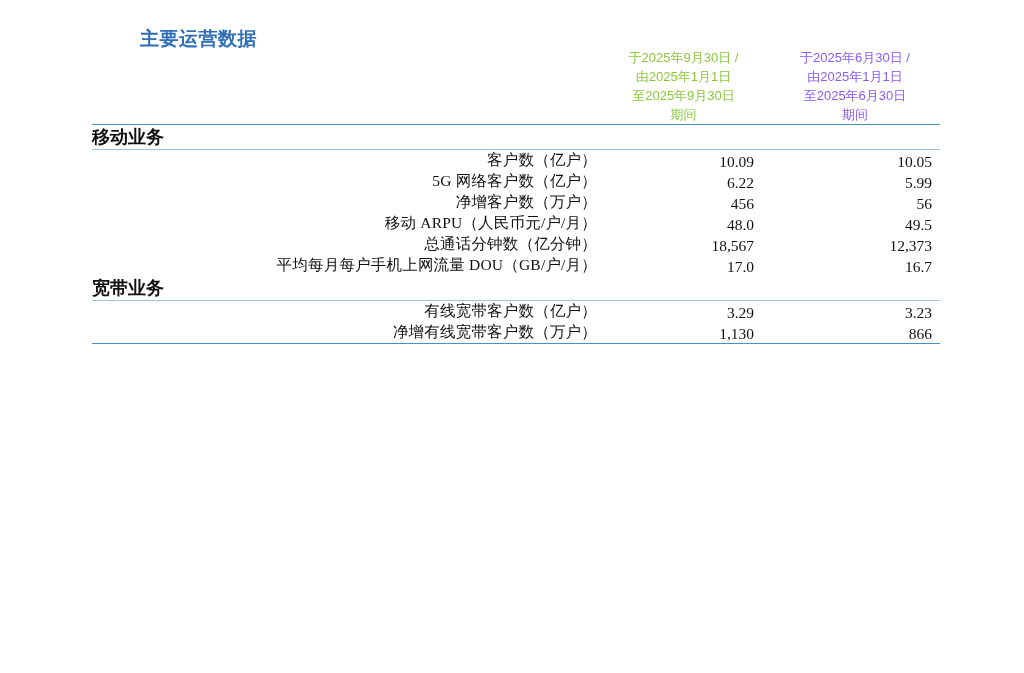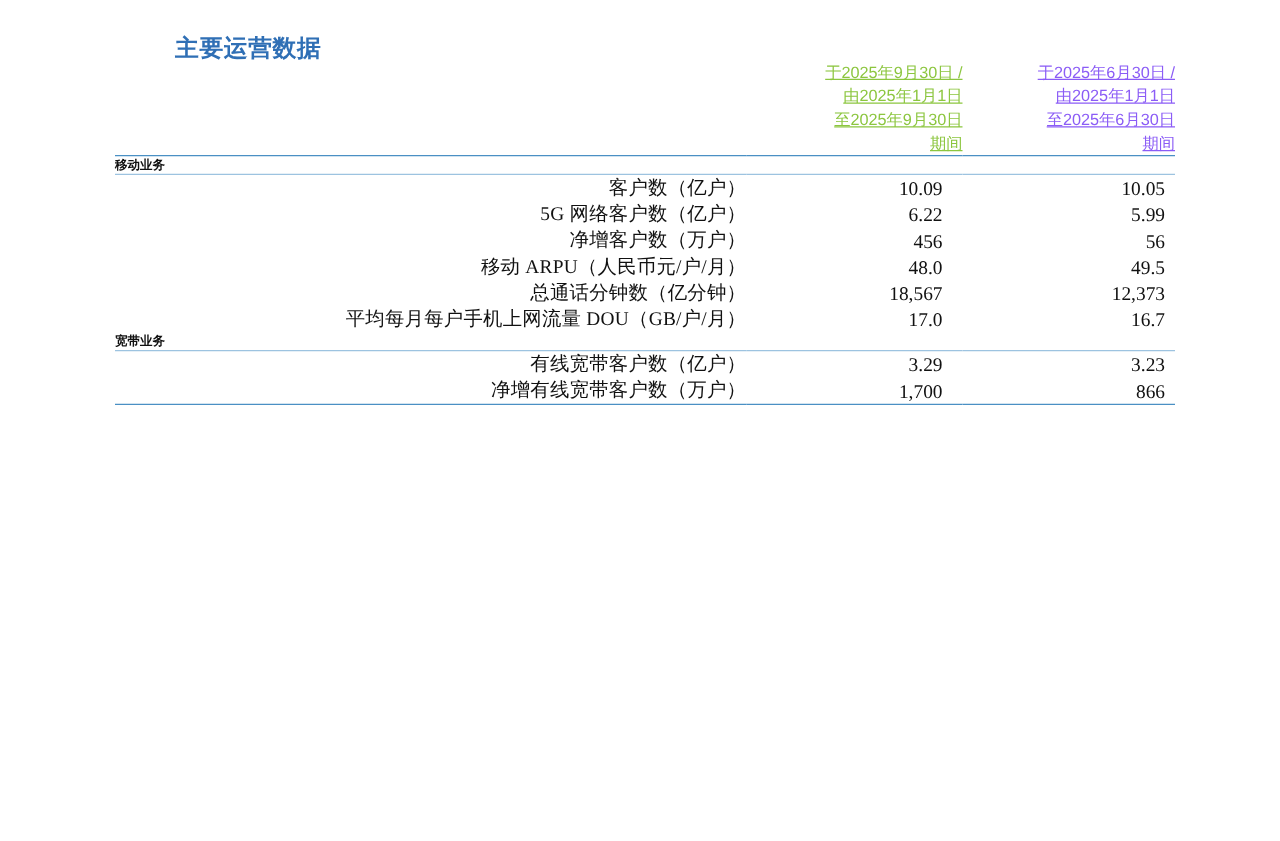--- a/index.html
+++ b/index.html
@@ -43,28 +43,26 @@
   table.data td, table.data th {
     padding: 0;
     vertical-align: bottom;
   }
   
   col.c-label { width: 505px; }
   col.c-cur   { width: 173px; }
   col.c-prev  { width: 170px; }
 
   .hdr-cell {
-    text-align: right;
     font-family: "Liberation Sans", "DejaVu Sans", sans-serif;
     font-size: 13px;
     line-height: 19px;
     padding: 4px 0 8px 0;
     vertical-align: bottom;
     font-weight: normal;
-    text-decoration: underline;
   }
   .hdr-cur {
     color: #8cc63f;
     padding-right: 16px;
   }
   .hdr-prev {
     color: #8b5cf6;
     padding-right: 8px;
   }
   .hdr-rule td {
@@ -73,21 +71,21 @@
     font-size: 0;
     line-height: 0;
   }
   .section-row td {
     padding-top: 14px;
     padding-bottom: 5px;
   }
   .section-title {
     font-family: "Liberation Sans", "DejaVu Sans", sans-serif;
     font-weight: bold;
-    font-size: 10px;
+    font-size: 18px;
     color: #111;
   }
   .section-rule td {
     border-bottom: 1.1px solid #9dc3e0;
     height: 0;
     font-size: 0;
     line-height: 0;
   }
   .bottom-rule td {
     border-bottom: 1.6px solid #4a90c4;
@@ -201,21 +199,21 @@
         <td colspan="3"></td>
       </tr>
 
       <tr class="row">
         <td class="label">有线宽带客户数（亿户）</td>
         <td class="val cur">3.29</td>
         <td class="val prev">3.23</td>
       </tr>
       <tr class="row">
         <td class="label">净增有线宽带客户数（万户）</td>
-        <td class="val cur">1,700</td>
+        <td class="val cur">1,130</td>
         <td class="val prev">866</td>
       </tr>
 
       <tr class="bottom-rule">
         <td colspan="3"></td>
       </tr>
 
     </tbody>
   </table>
 

